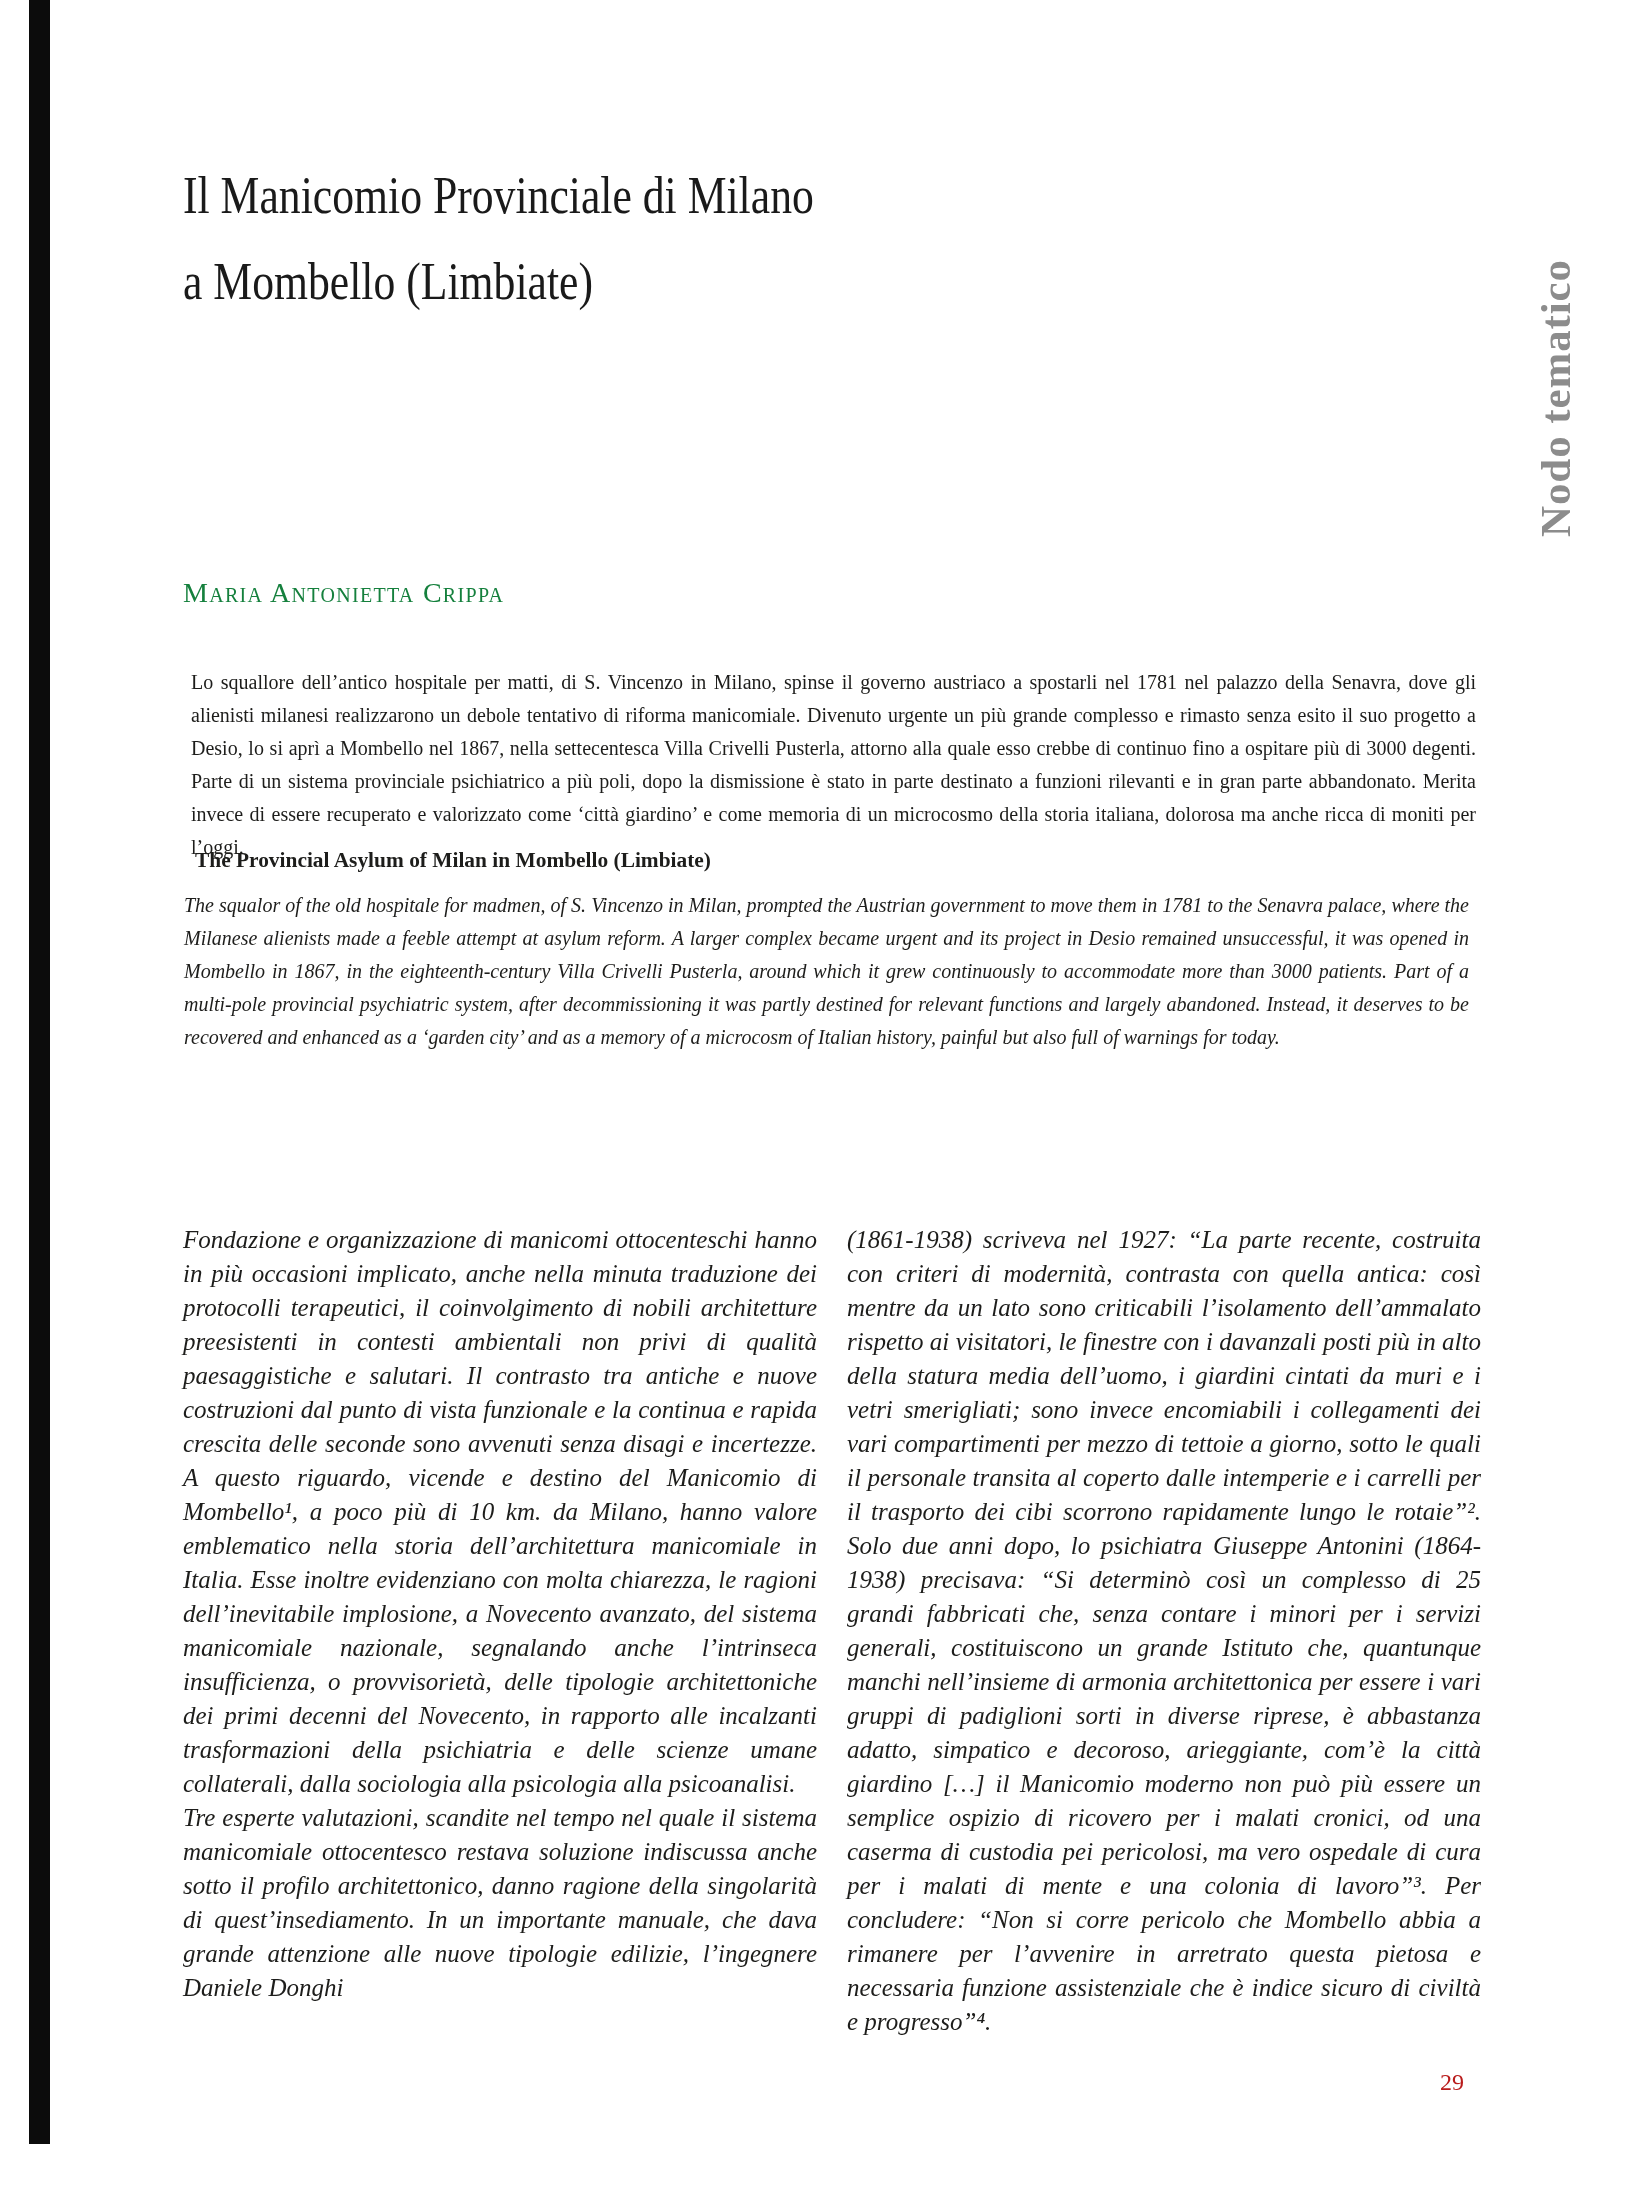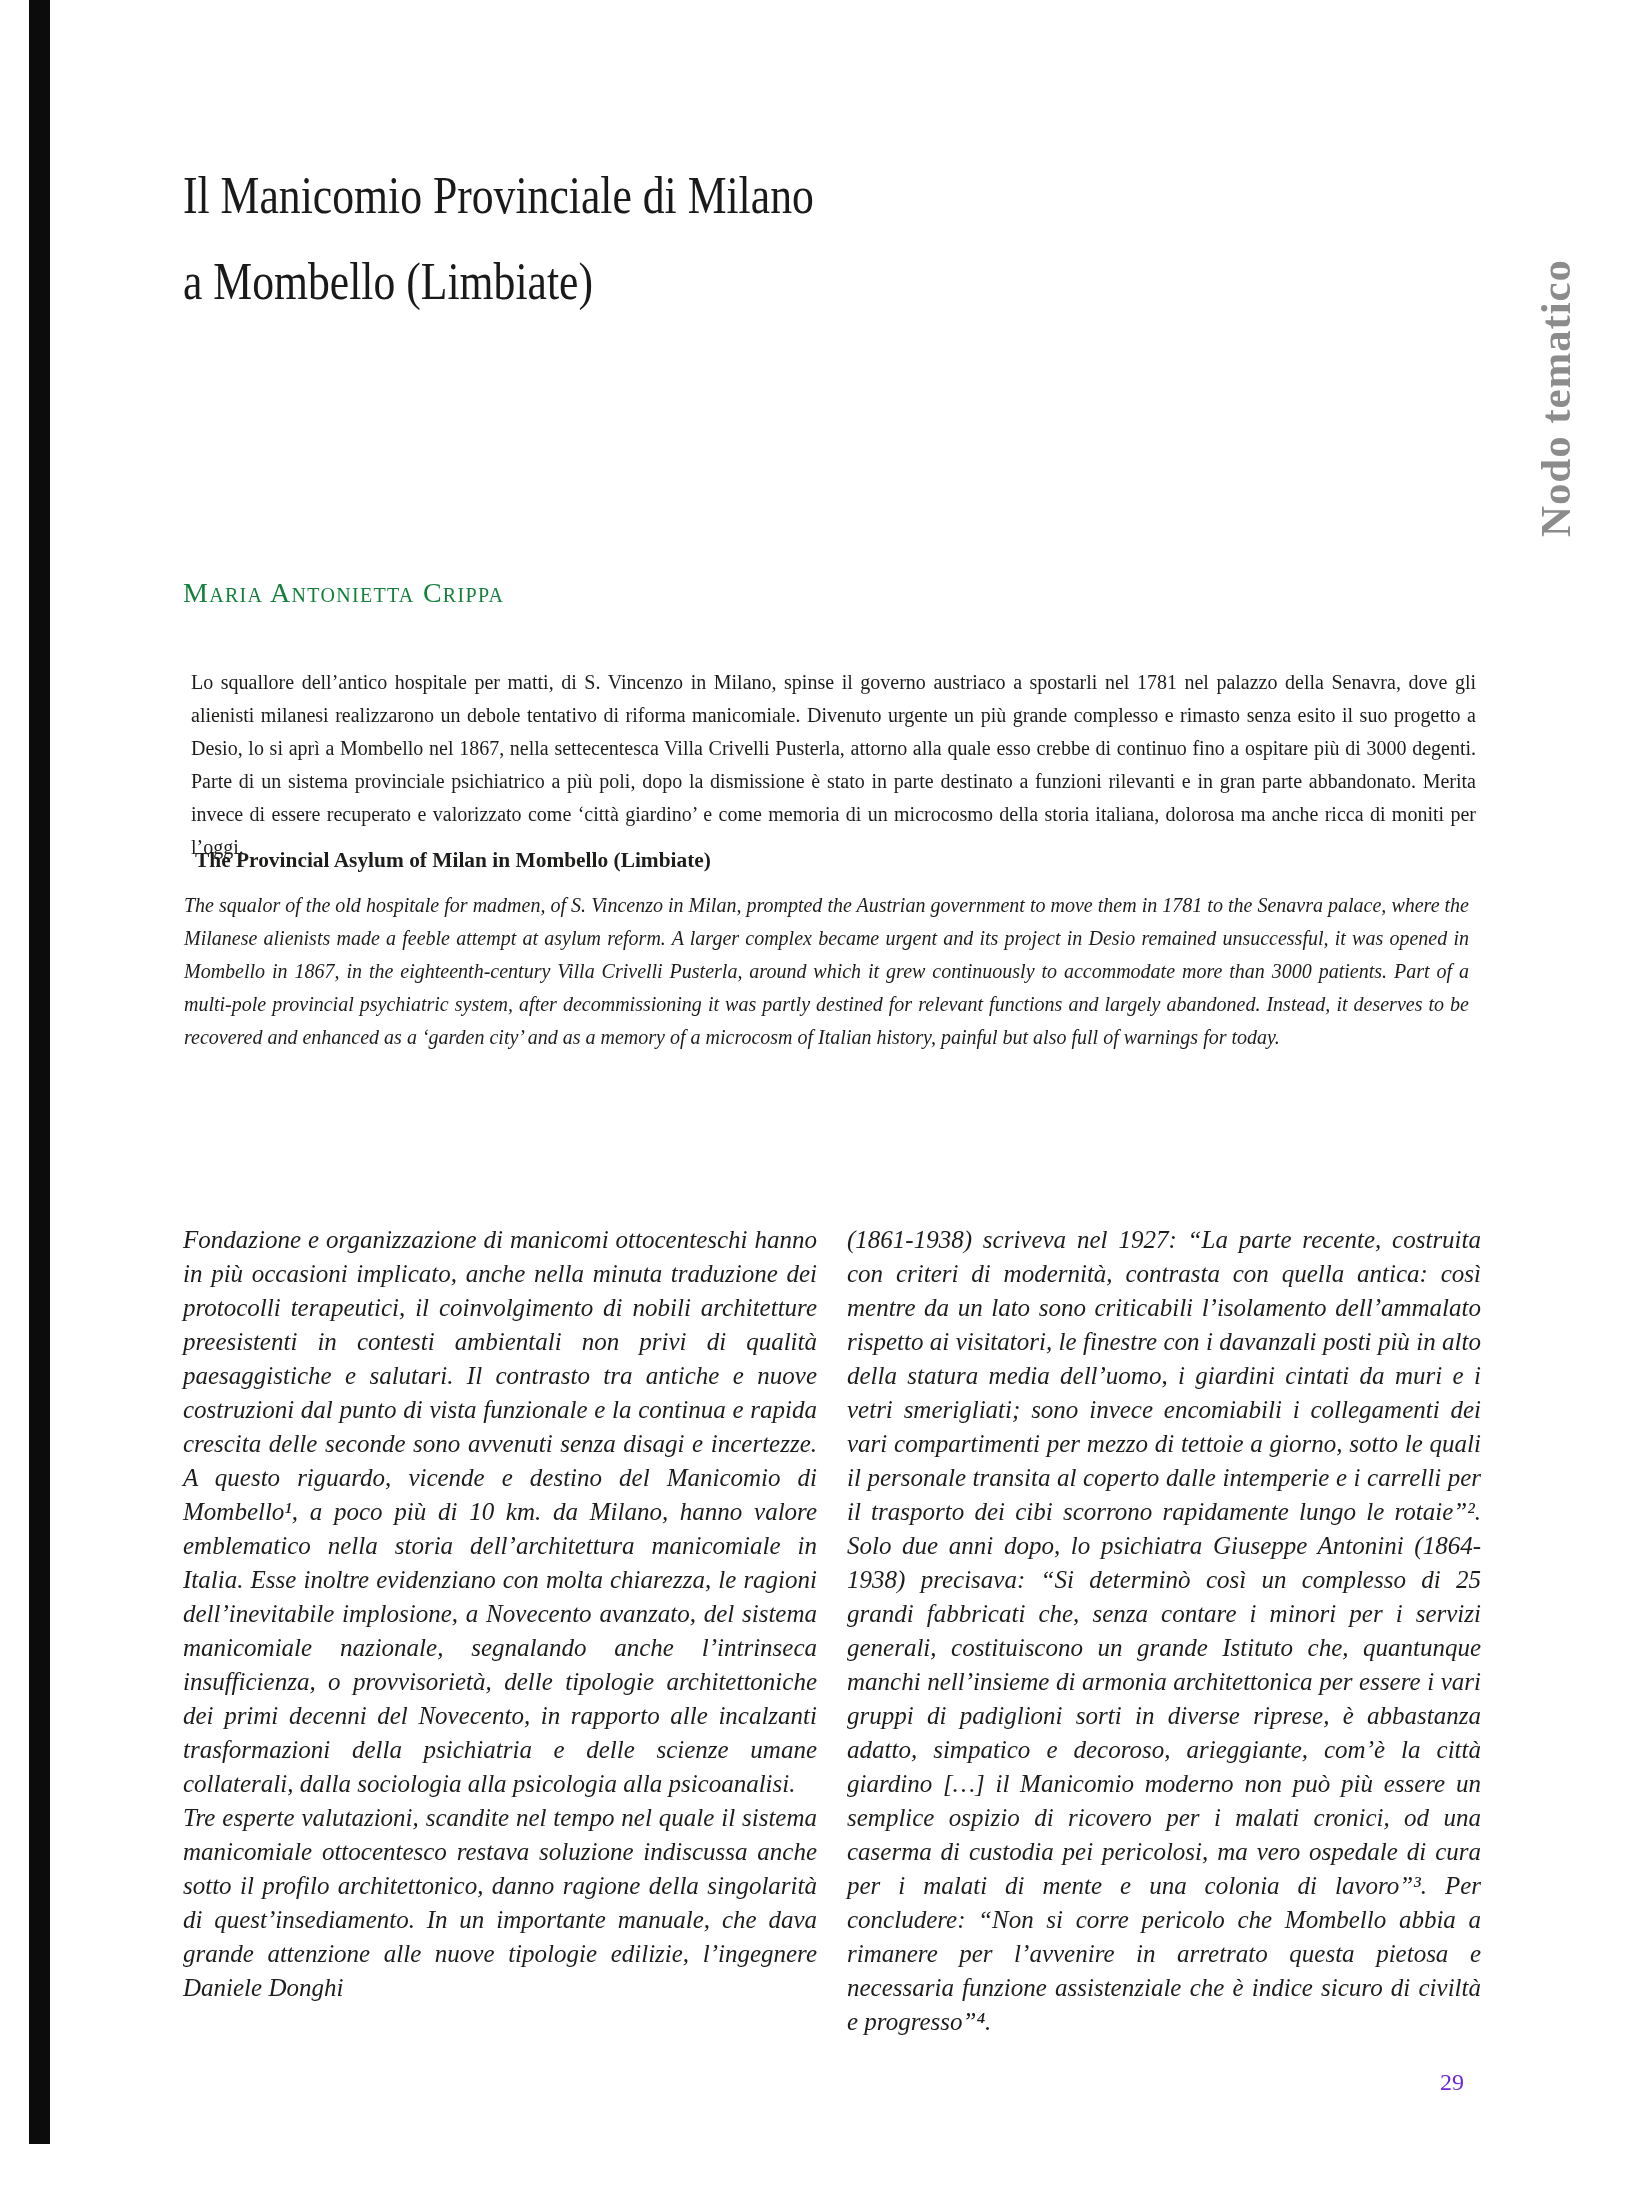--- a/index.html
+++ b/index.html
@@ -94,21 +94,21 @@
     hyphens: none;
   }
   .col-left  { left: 183px; }
   .col-right { left: 847px; }
   .col p { margin: 0; padding: 0; text-indent: 0; font-style: italic; }
   .pageno {
     position: absolute;
     left: 1440px;
     top: 2069px;
     font-size: 24px;
-    color: #6d28d9;
+    color: #b91c1c;
   }
 </style>
 </head>
 <body>
 
 <div class="page">
 
   <div class="edge-bar"></div>
 
   <div class="side-label">Nodo tematico</div>

